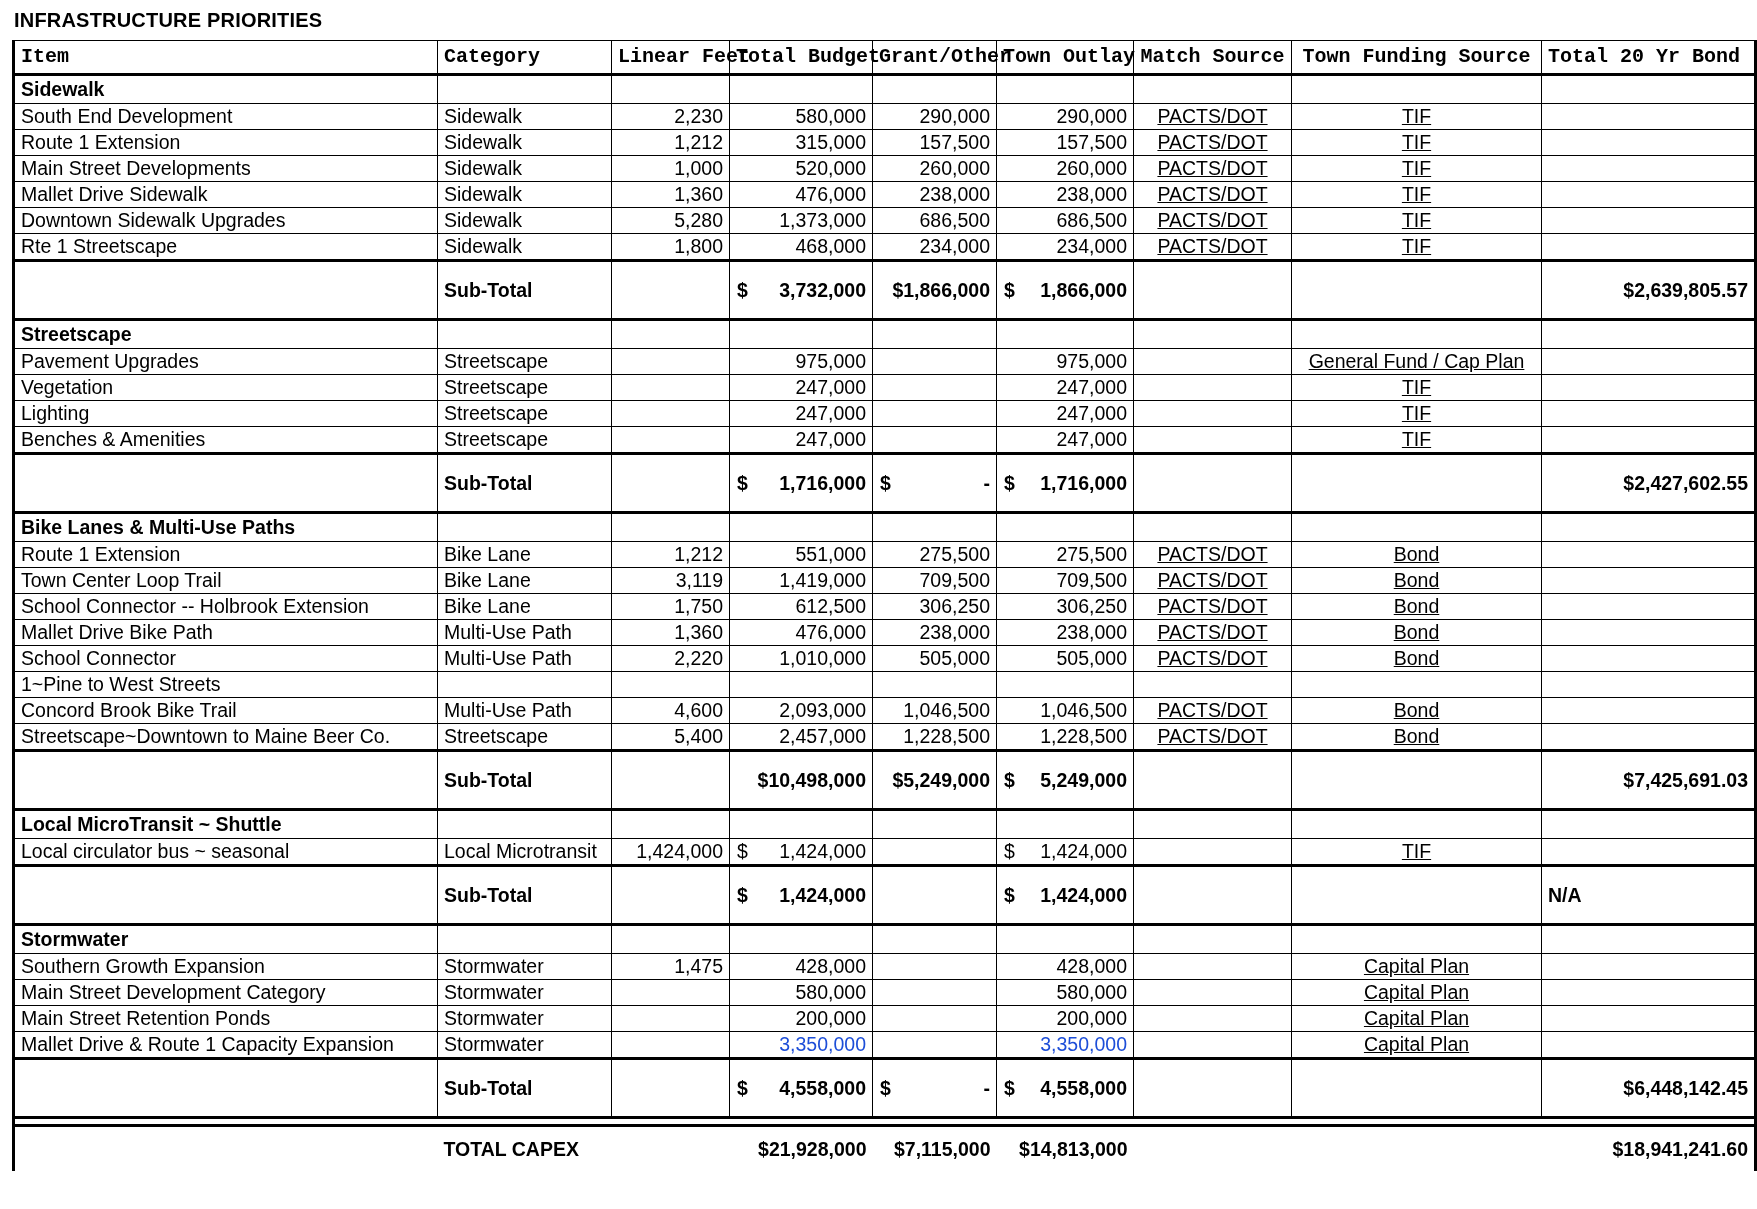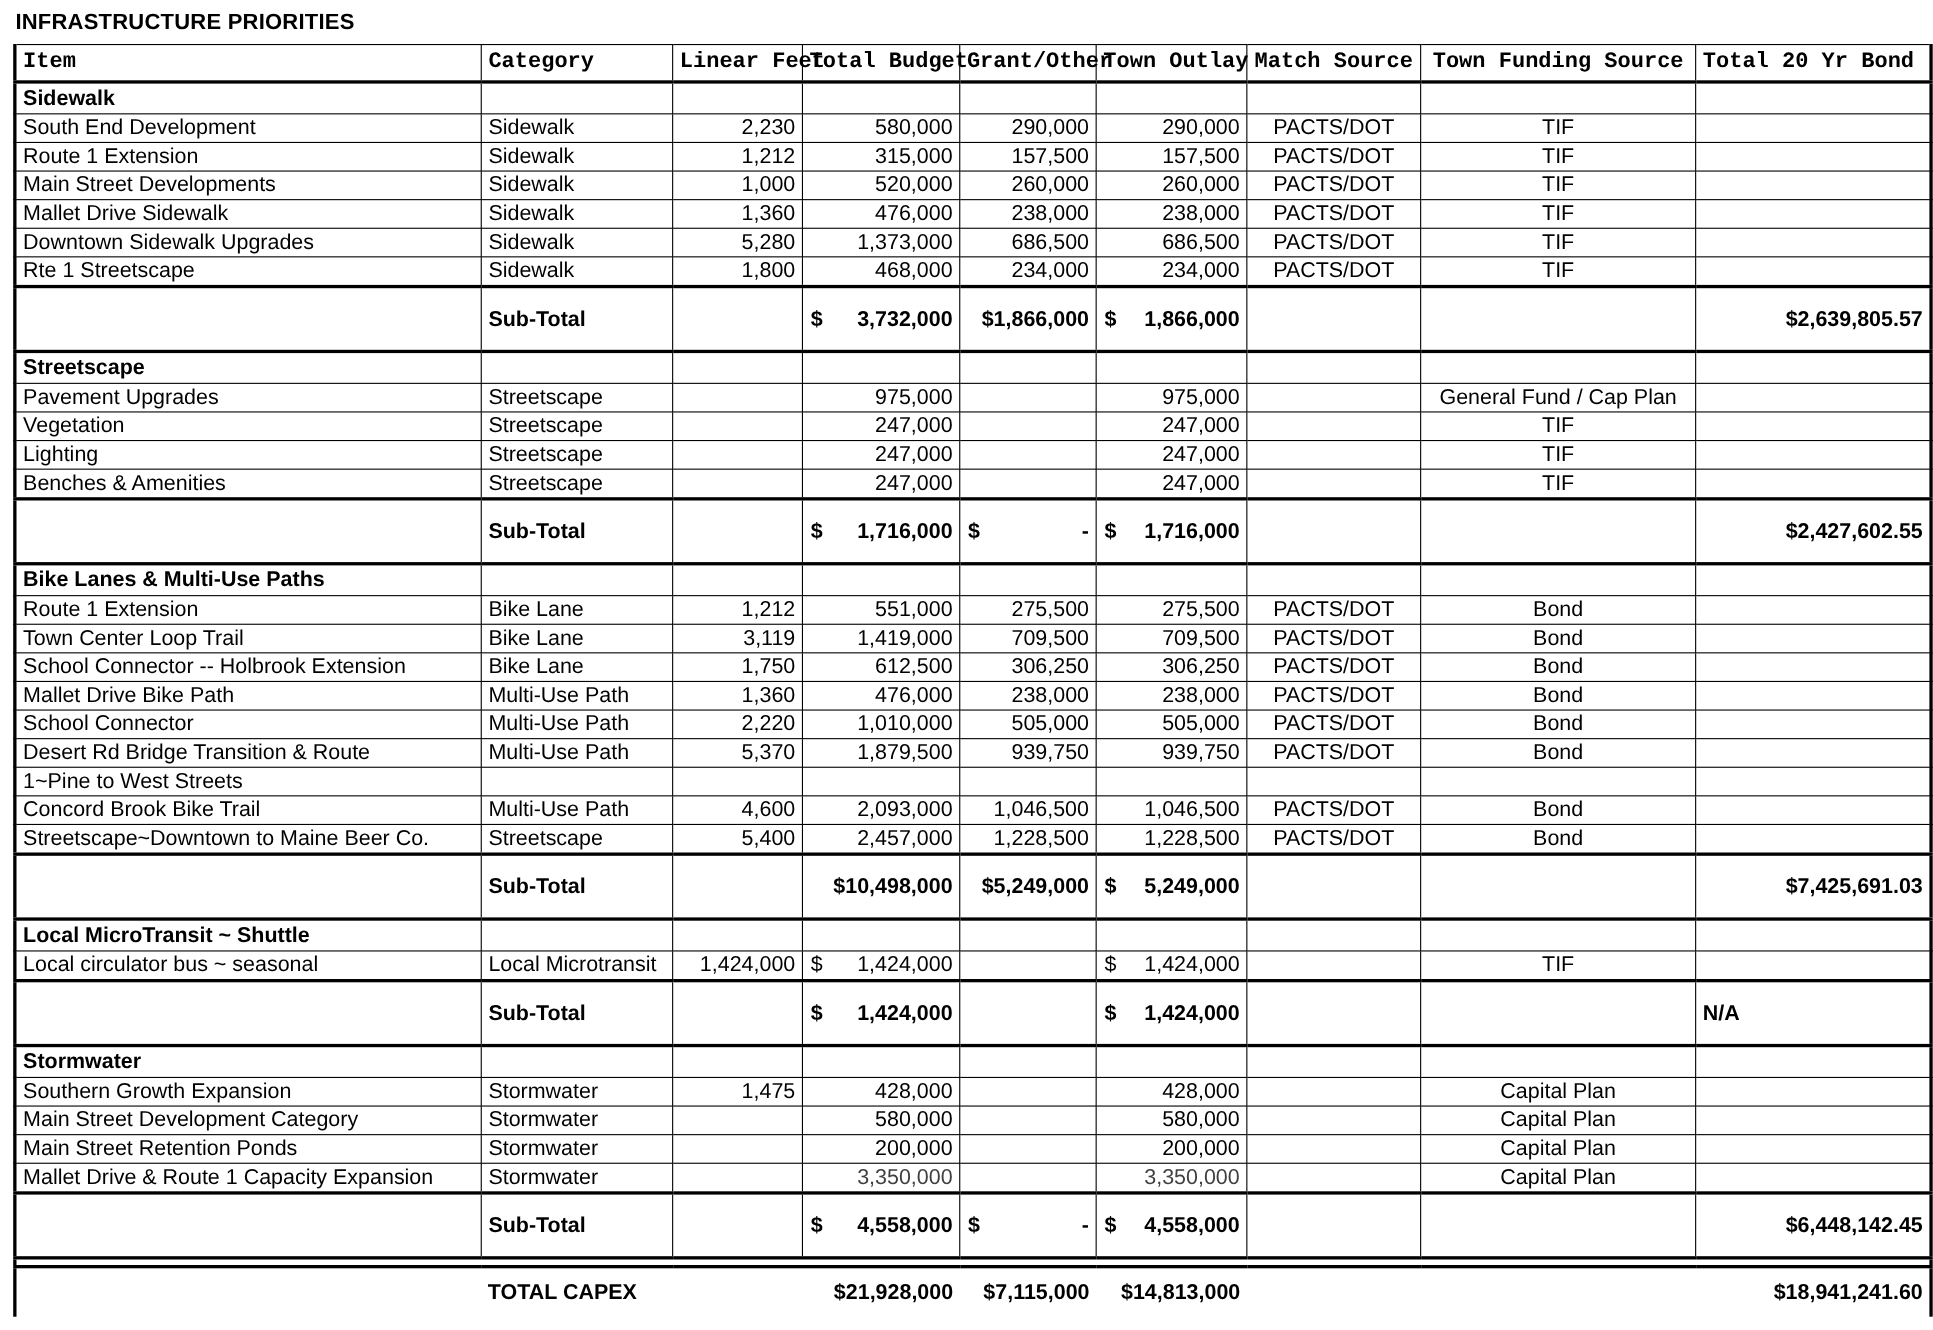--- a/index.html
+++ b/index.html
@@ -59,24 +59,24 @@
     line-height:32px;
     border-bottom:3px solid #000;
     border-top:1px solid #000;
     font-family:Liberation Mono, monospace;
   }
   td.h-left{text-align:left;}
   td.h-right{text-align:right;}
   td.h-center{text-align:center;}
 
   .num{text-align:right;}
-  .ctr{text-align:center;}
+  .ctr{text-align:center;text-decoration:underline;}
   .lft{text-align:left;}
   .bold{font-weight:bold;}
-  .blue{color:#404040;margin-top:35px;}
+  .blue{color:#1d4ed8;margin-top:35px;}
 
   
   .cur{position:relative;padding:0 6px;}
   .cur .sym{position:absolute;left:7px;top:0;}
   .cur .val{display:block;text-align:right;}
 
   
   tr.section td{
     border-top:3px solid #000;
     font-weight:bold;
@@ -366,31 +366,20 @@
           <td class="lft">Multi-Use Path</td>
           <td class="num">2,220</td>
           <td class="num ">1,010,000</td>
           <td class="num ">505,000</td>
           <td class="num ">505,000</td>
           <td class="ctr">PACTS/DOT</td>
           <td class="ctr">Bond</td>
           <td class="num"></td>
         </tr>
         <tr class="data norule">
-          <td class="lft">Desert Rd Bridge Transition &amp;  Route</td>
-          <td class="lft">Multi-Use Path</td>
-          <td class="num">5,370</td>
-          <td class="num ">1,879,500</td>
-          <td class="num ">939,750</td>
-          <td class="num ">939,750</td>
-          <td class="ctr">PACTS/DOT</td>
-          <td class="ctr">Bond</td>
-          <td class="num"></td>
-        </tr>
-        <tr class="data norule">
           <td class="lft">1~Pine to West Streets</td>
           <td class="lft"></td>
           <td class="num"></td>
           <td class="num "></td>
           <td class="num "></td>
           <td class="num "></td>
           <td class="ctr"></td>
           <td class="ctr"></td>
           <td class="num"></td>
         </tr>

